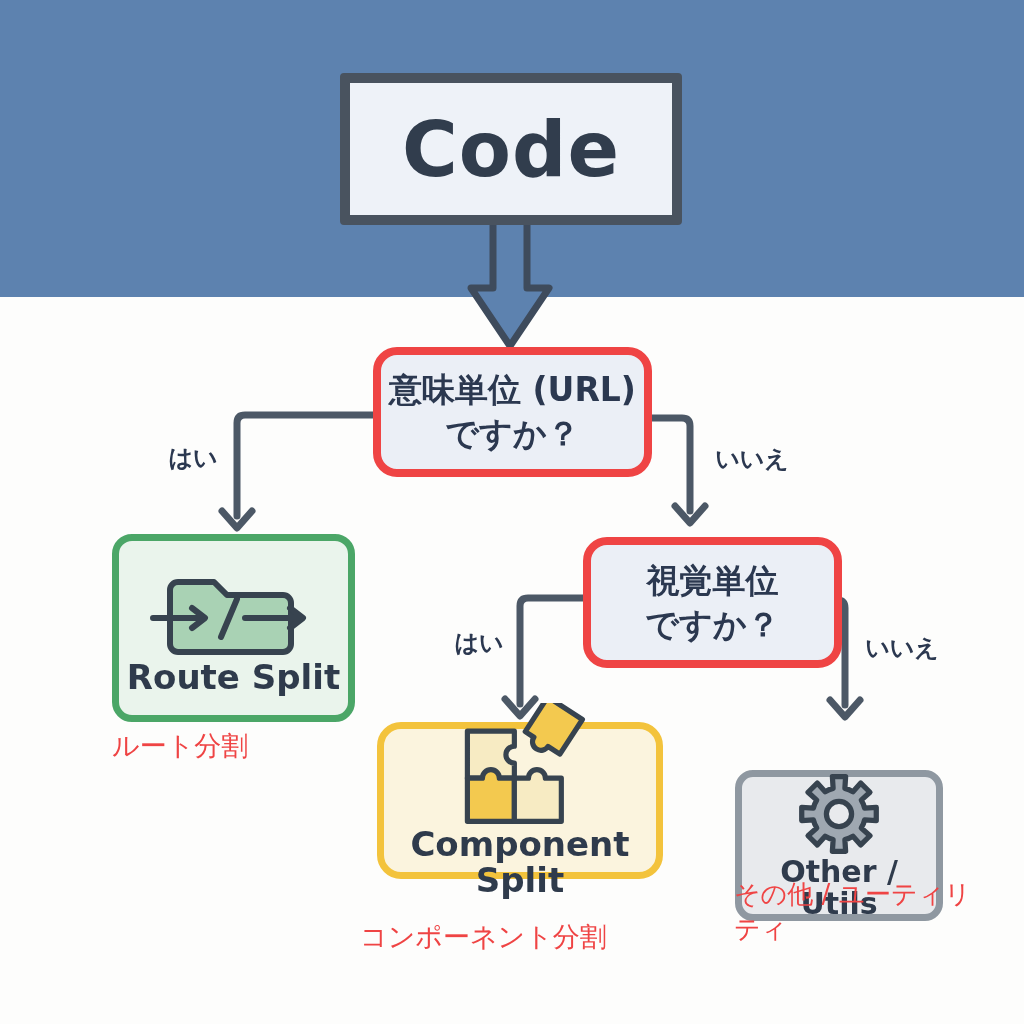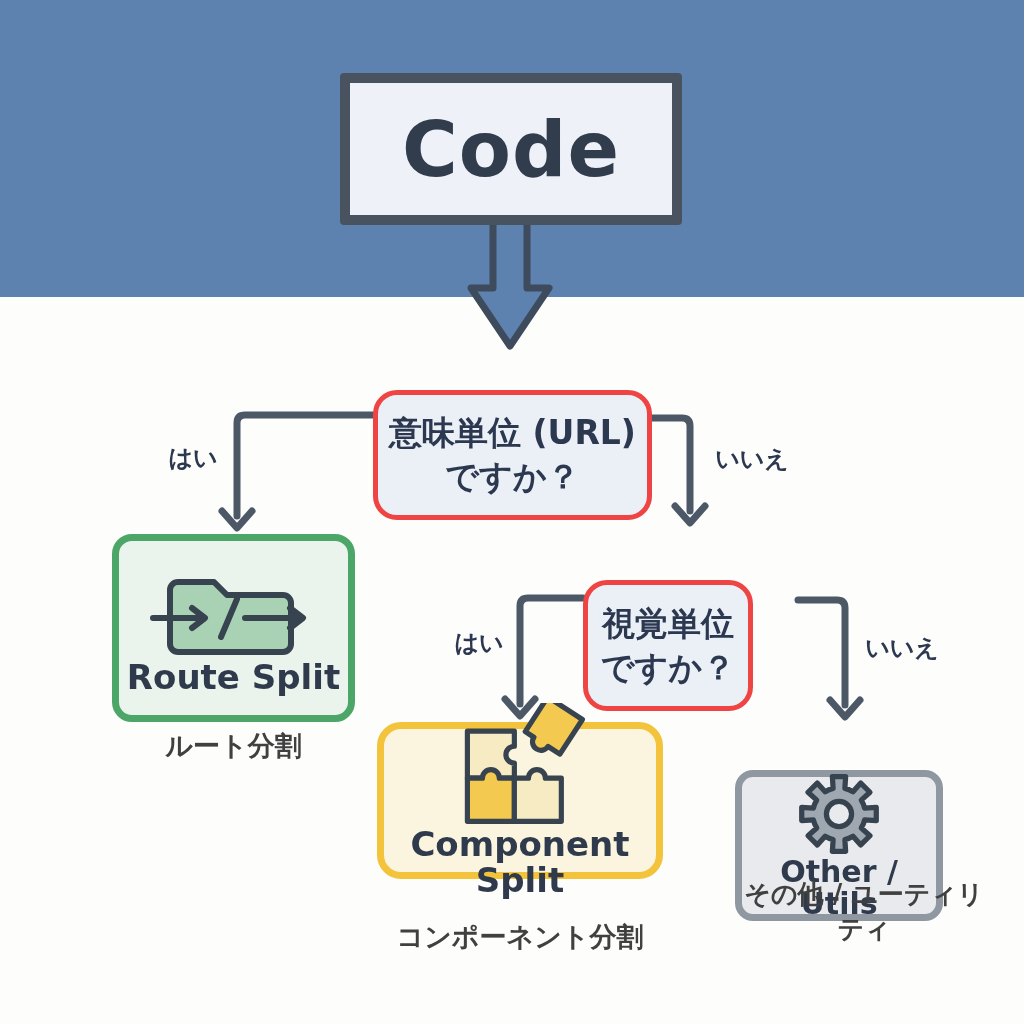--- a/index.html
+++ b/index.html
@@ -25,25 +25,25 @@
     position: absolute; box-sizing: border-box;
     display: flex; flex-direction: column; align-items: center; justify-content: center;
     text-align: center;
   }
   .root-node {
     left: 340px; top: 73px; width: 342px; height: 152px;
     background: #eef2f8; border: 10px solid #49535f; border-radius: 4px;
     color: #313d4d; font-size: 76px; font-weight: bold; letter-spacing: 1px;
   }
   .decision-node {
-    background: #ebeff6; border: 5px solid #ef4444; border-radius: 24px;
-    color: #2b3850; font-size: 33px; font-weight: bold; line-height: 1.32; margin-top: 43px;
+    background: #ebeff6; border: 8px solid #ef4444; border-radius: 24px;
+    color: #2b3850; font-size: 33px; font-weight: bold; line-height: 1.32;
   }
   .decision-semantic { left: 373px; top: 347px; width: 279px; height: 130px; }
-  .decision-visual   { left: 583px; top: 537px; width: 170px; height: 131px; }
+  .decision-visual   { left: 583px; top: 537px; width: 259px; height: 131px; }
   .edge-label {
     position: absolute; color: #2b3850; font-size: 24px; font-weight: bold;
     text-align: center;
   }
   .label-yes1 { left: 148px; top: 442px; width: 90px; }
   .label-no1  { left: 700px; top: 443px; width: 104px; }
   .label-yes2 { left: 434px; top: 627px; width: 90px; }
   .label-no2  { left: 850px; top: 632px; width: 104px; }
   .outcome-node { border-radius: 20px; padding: 16px 6px; }
   .route-node {
@@ -56,22 +56,21 @@
   }
   .other-node {
     left: 735px; top: 722px; width: 208px; height: 151px;
     background: #e8eaed; border: 7px solid #8f98a1; border-radius: 18px; margin-top: 48px;
   }
   .outcome-label {
     color: #2f3b4c; font-weight: bold; font-size: 34px; line-height: 1.05;
   }
   .other-node .outcome-label { font-size: 30px; }
   .sublabel {
-    position: absolute; color: #404040; font-weight: bold; font-size: 27px;
-    text-align: center;
+    position: absolute; color: #ef4444; font-weight: normal; font-size: 27px;
   }
   .sublabel-route     { left: 112px; top: 728px; width: 243px; }
   .sublabel-component { left: 360px; top: 919px; width: 320px; }
   .sublabel-other     { left: 734px; top: 877px; width: 260px; font-size: 26px; }
   .icon-wrap { display: flex; align-items: center; justify-content: center; }
 </style>
 </head>
 <body>
 
 <div class="canvas">

